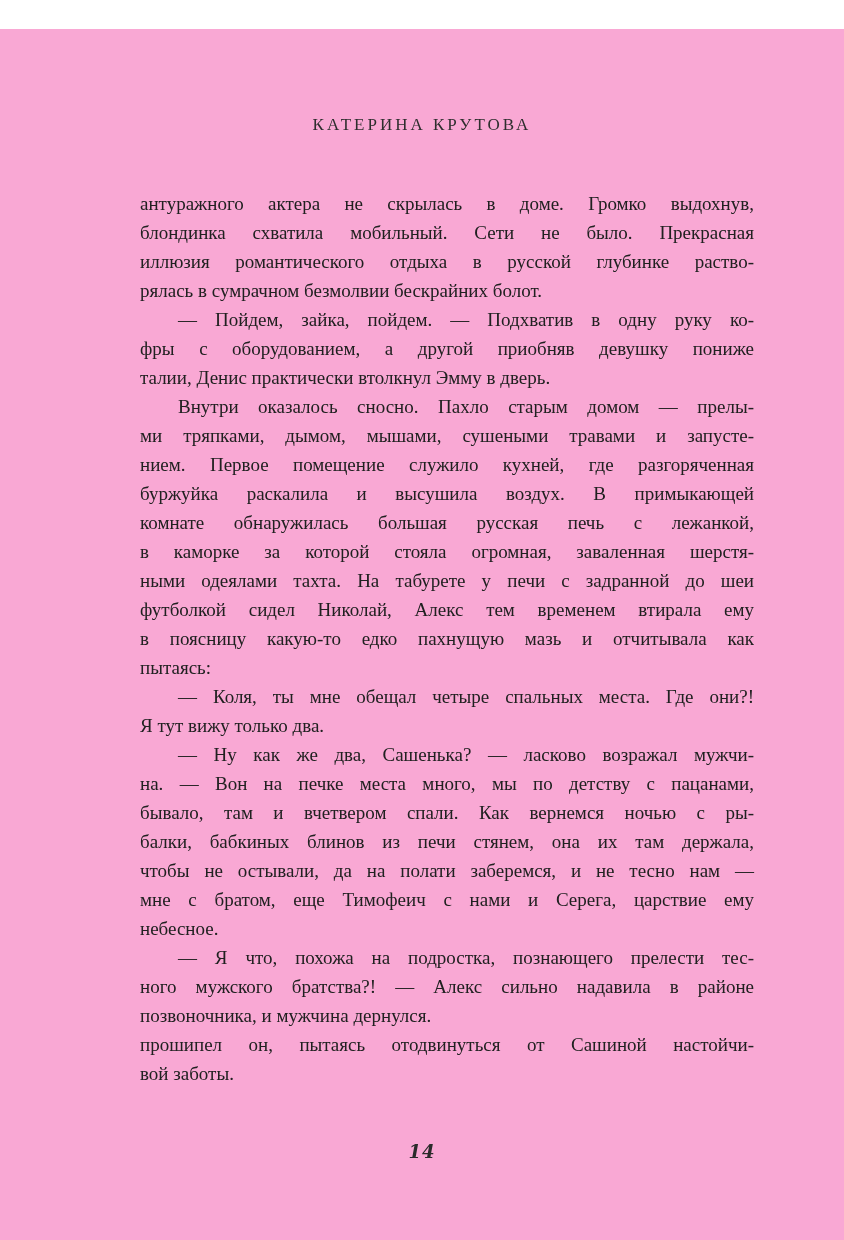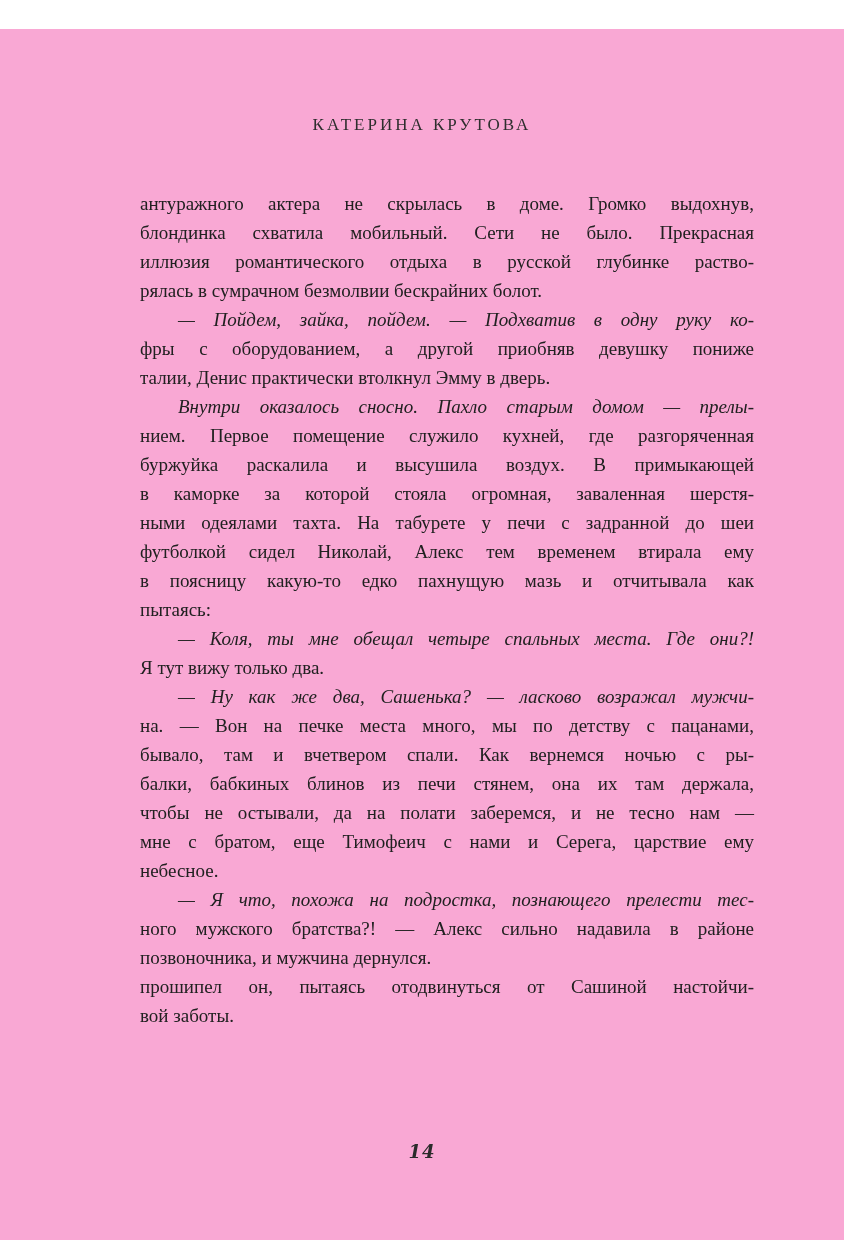--- a/index.html
+++ b/index.html
@@ -45,21 +45,20 @@
   .line {
     text-align: justify;
     text-align-last: justify;
     white-space: normal;
   }
   .line.last {
     text-align-last: left;
   }
   .paragraph.indented .line.first {
     text-indent: 38px;
-    font-style: italic;
   }
   .page-footer {
     position: absolute;
     top: 1112px;
     left: 0;
     width: 100%;
     text-align: center;
   }
   .page-footer span {
     font-family: "DejaVu Serif", serif;
@@ -86,22 +85,24 @@
         <div class="line">иллюзия романтического отдыха в русской глубинке раство-</div>
         <div class="line last">рялась в сумрачном безмолвии бескрайних болот.</div>
       </div>
       <div class="paragraph indented">
         <div class="line first">— Пойдем, зайка, пойдем. — Подхватив в одну руку ко-</div>
         <div class="line">фры с оборудованием, а другой приобняв девушку пониже</div>
         <div class="line last">талии, Денис практически втолкнул Эмму в дверь.</div>
       </div>
       <div class="paragraph indented">
         <div class="line first">Внутри оказалось сносно. Пахло старым домом — прелы-</div>
+        <div class="line">ми тряпками, дымом, мышами, сушеными травами и запусте-</div>
         <div class="line">нием. Первое помещение служило кухней, где разгоряченная</div>
         <div class="line">буржуйка раскалила и высушила воздух. В примыкающей</div>
+        <div class="line">комнате обнаружилась большая русская печь с лежанкой,</div>
         <div class="line">в каморке за которой стояла огромная, заваленная шерстя-</div>
         <div class="line">ными одеялами тахта. На табурете у печи с задранной до шеи</div>
         <div class="line">футболкой сидел Николай, Алекс тем временем втирала ему</div>
         <div class="line">в поясницу какую-то едко пахнущую мазь и отчитывала как</div>
         <div class="line last">пытаясь:</div>
       </div>
       <div class="paragraph indented">
         <div class="line first">— Коля, ты мне обещал четыре спальных места. Где они?!</div>
         <div class="line last">Я тут вижу только два.</div>
       </div>

